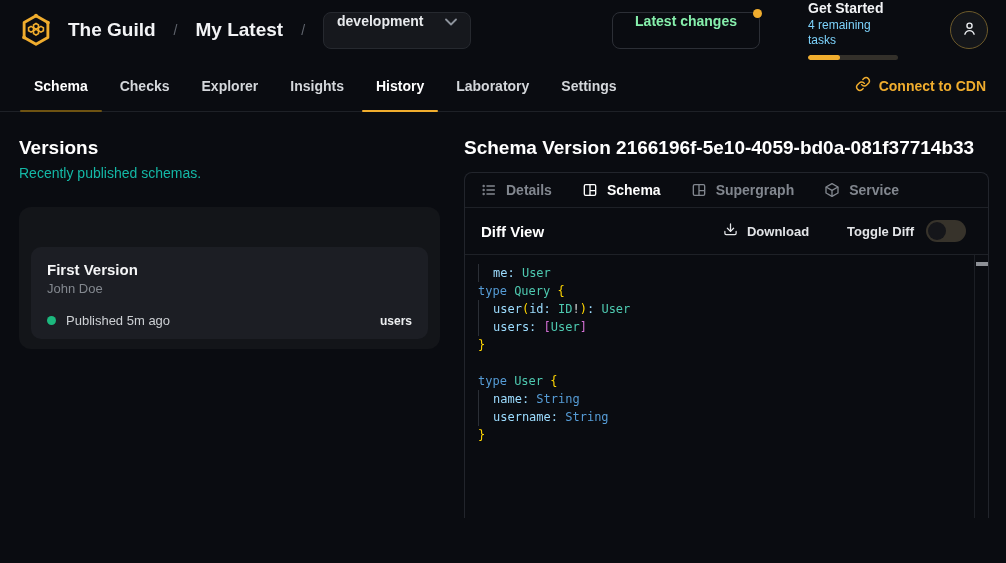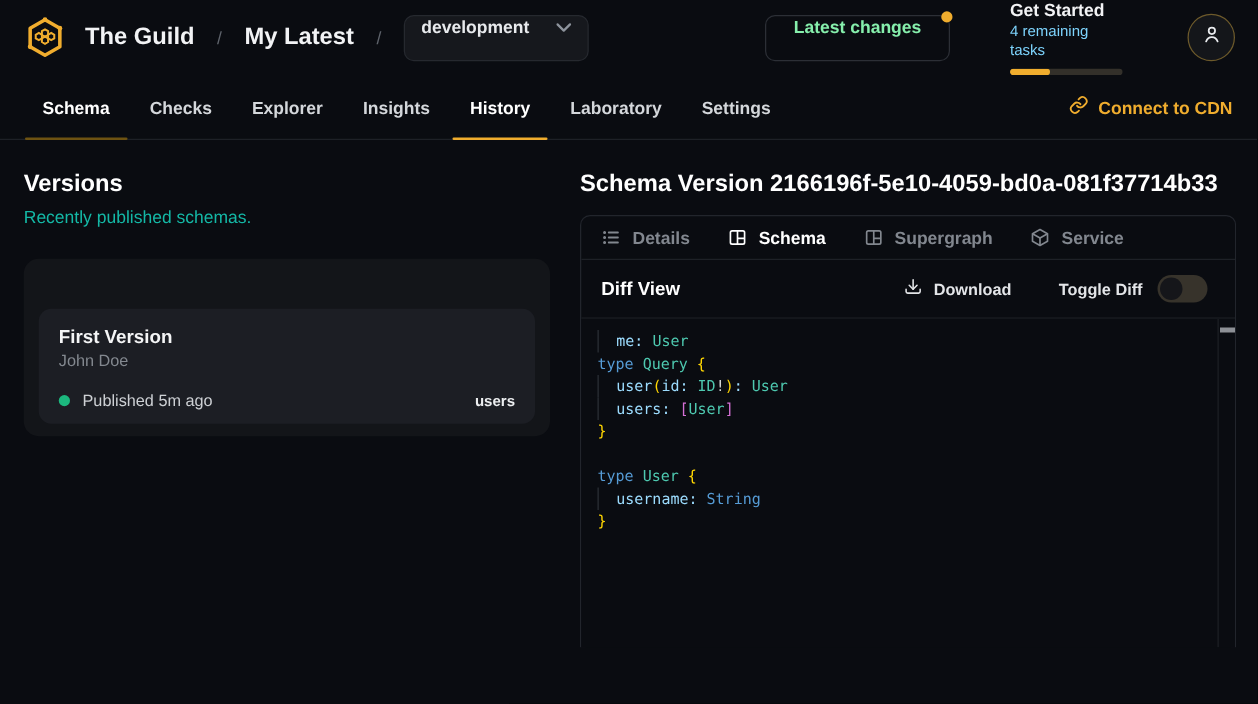--- a/index.html
+++ b/index.html
@@ -287,20 +287,21 @@
 
         <div class="code-area">
           <div>
               <div class="cl ind"><span class="tk-fld">me: </span><span class="tk-typ">User</span></div>
               <div class="cl"><span class="tk-kw">type </span><span class="tk-typ">Query </span><span class="tk-brace">{</span></div>
               <div class="cl ind"><span class="tk-fld">user</span><span class="tk-paren">(</span><span class="tk-fld">id: </span><span class="tk-typ">ID</span><span class="tk-bang">!</span><span class="tk-paren">)</span><span class="tk-fld">: </span><span class="tk-typ">User</span></div>
               <div class="cl ind"><span class="tk-fld">users: </span><span class="tk-brk">[</span><span class="tk-typ">User</span><span class="tk-brk">]</span></div>
               <div class="cl"><span class="tk-brace">}</span></div>
               <div class="cl">&nbsp;</div>
               <div class="cl"><span class="tk-kw">type </span><span class="tk-typ">User </span><span class="tk-brace">{</span></div>
+              <div class="cl ind"><span class="tk-fld">name: </span><span class="tk-scalar">String</span></div>
               <div class="cl ind"><span class="tk-fld">username: </span><span class="tk-scalar">String</span></div>
               <div class="cl"><span class="tk-brace">}</span></div>
             </div>
           <div class="vscroll">
             <div class="vthumb"></div>
           </div>
         </div>
       </div>
     </section>
   </main>

